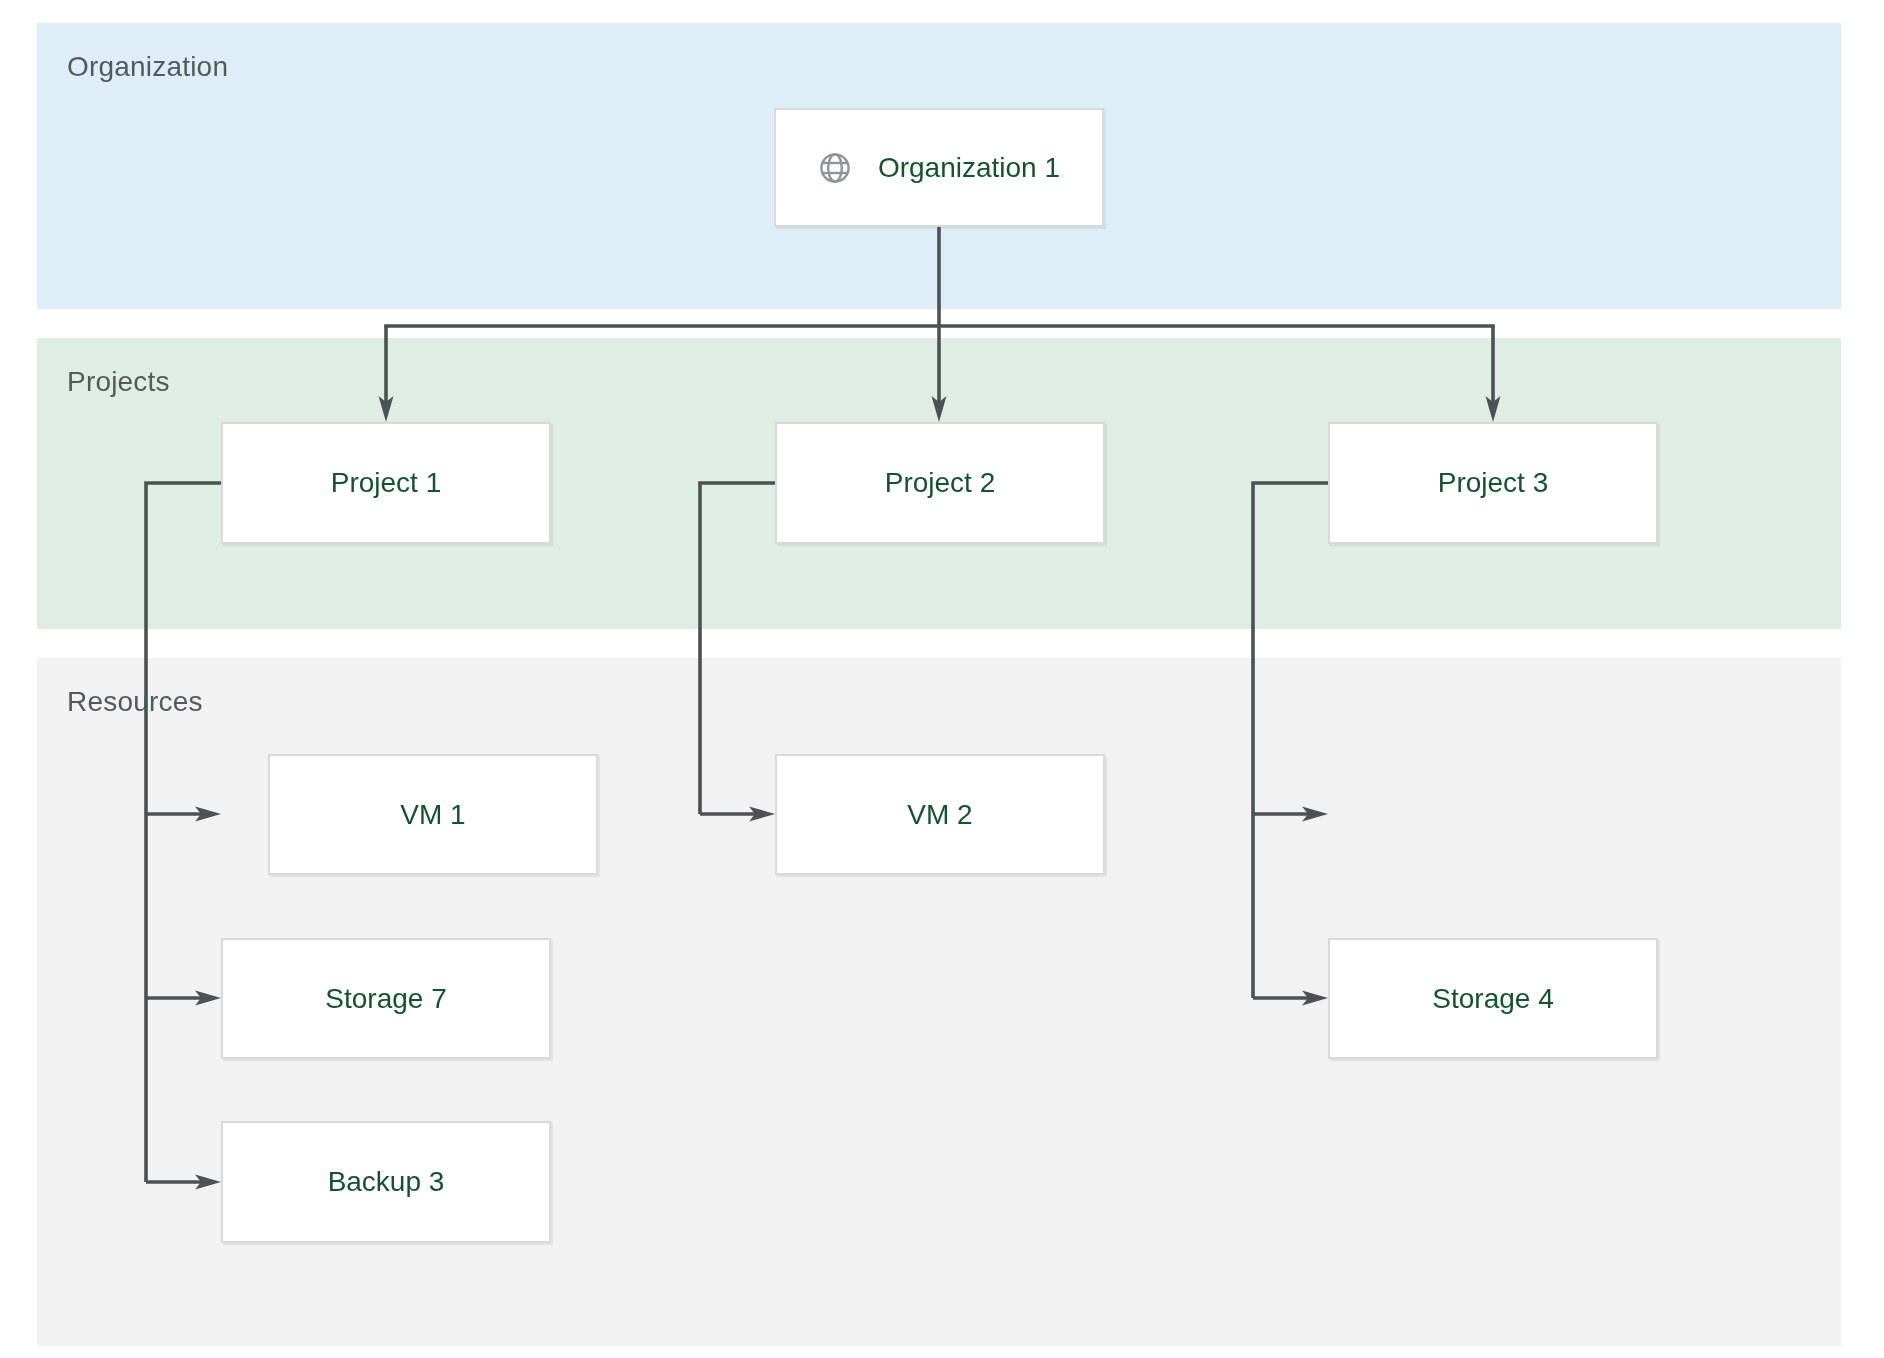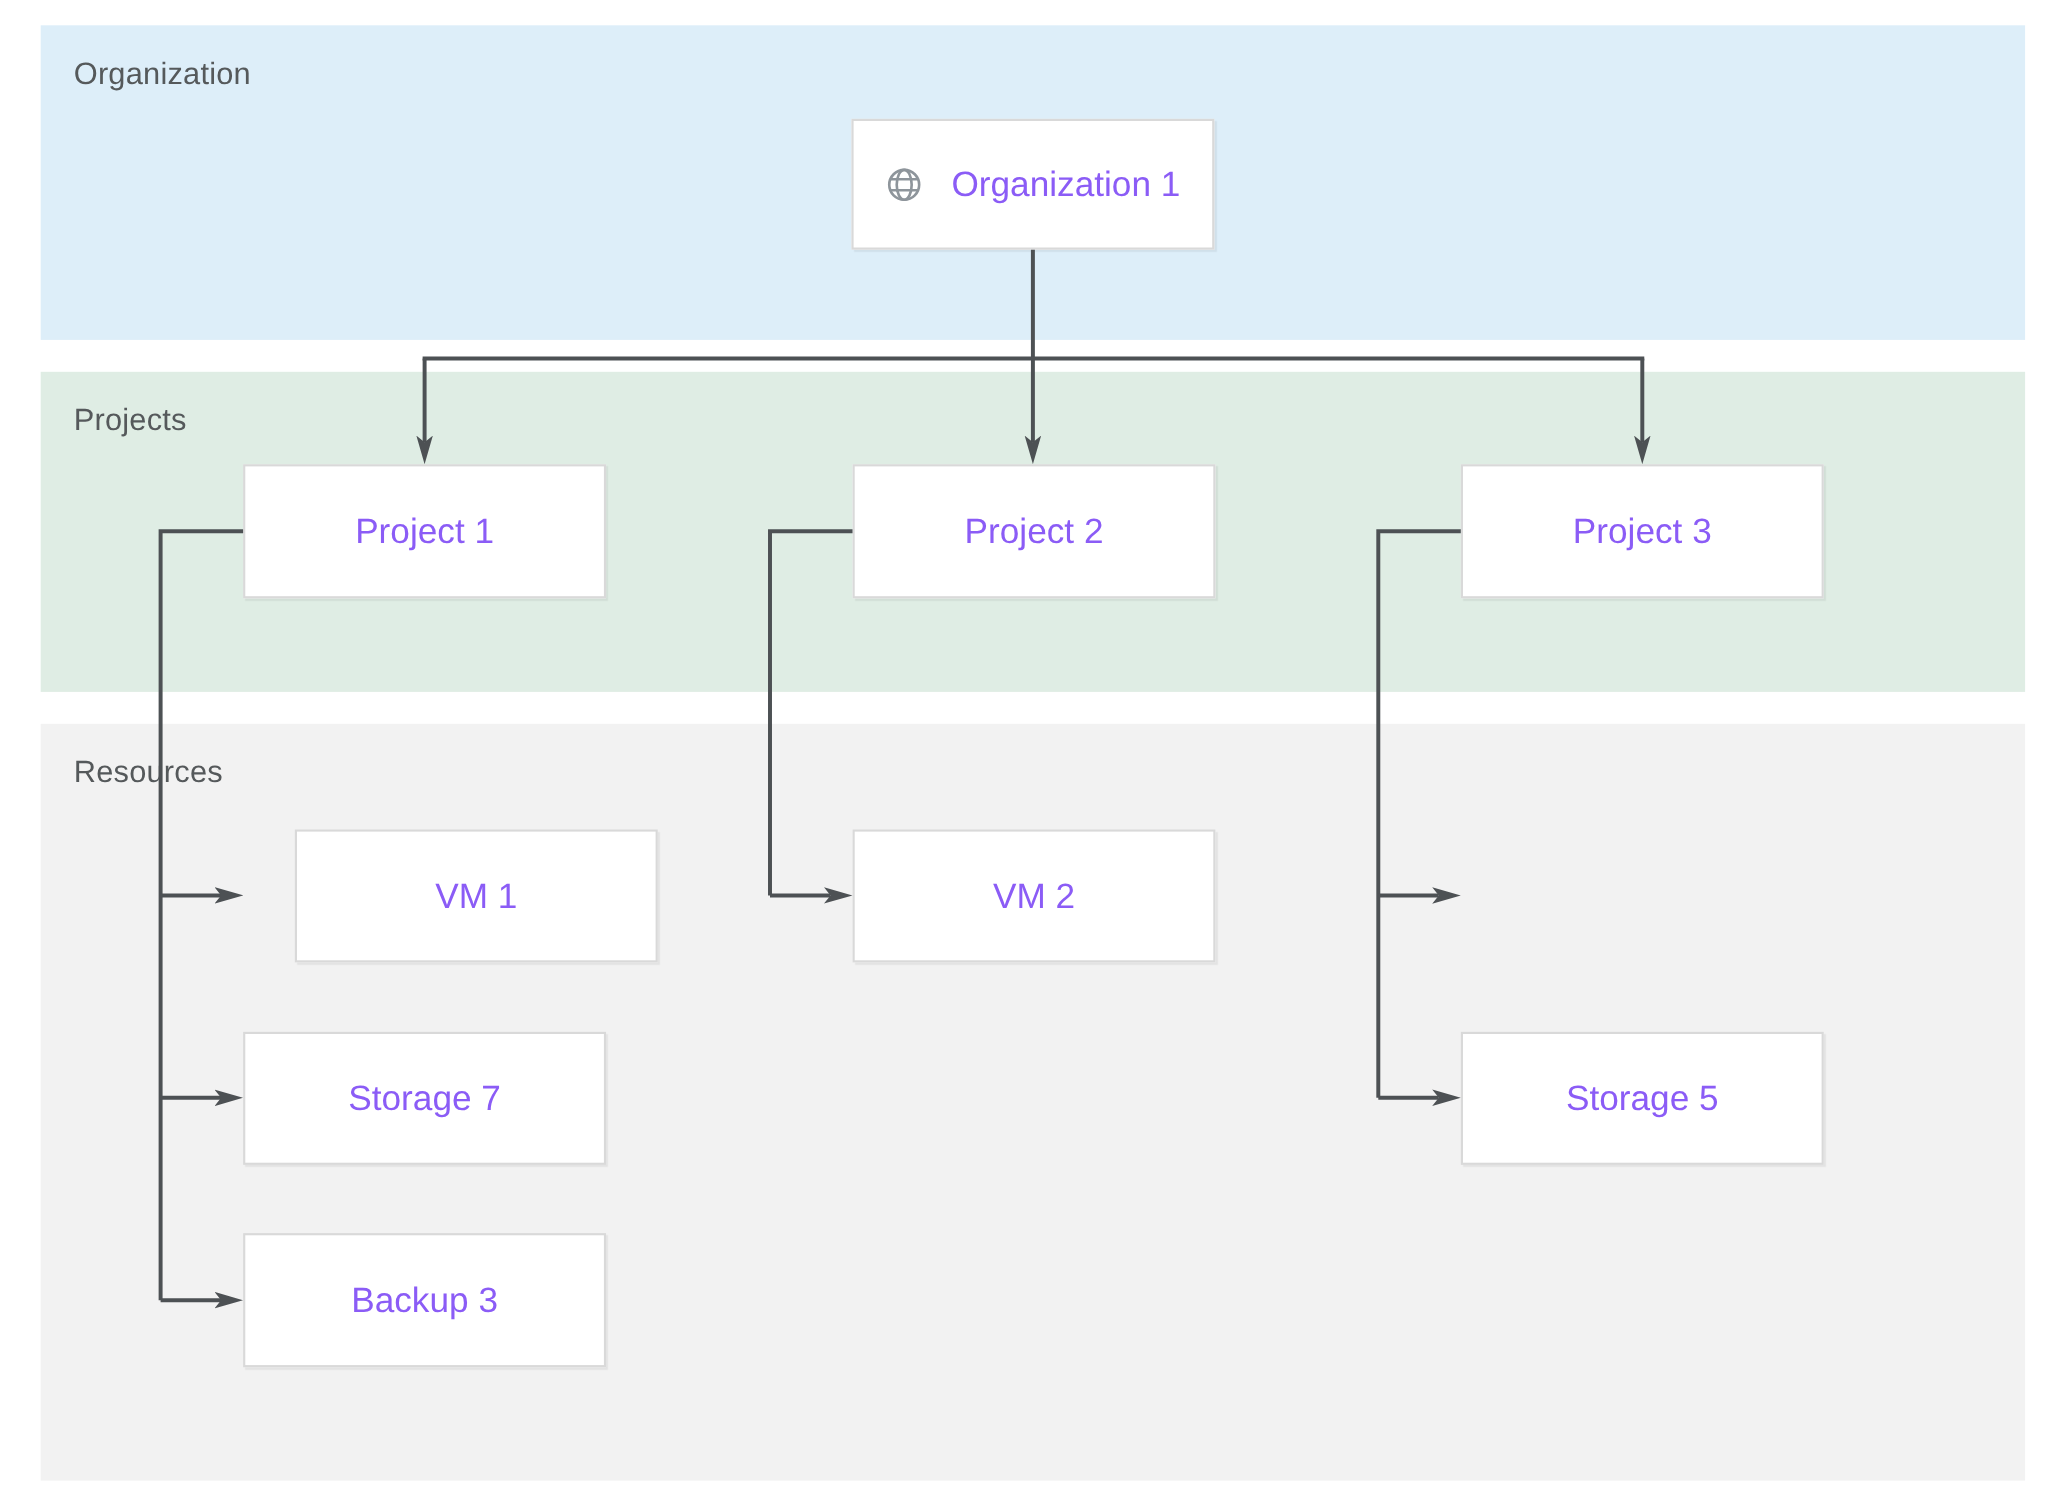--- a/index.html
+++ b/index.html
@@ -42,22 +42,22 @@
     position: absolute;
     z-index: 2;
     box-sizing: border-box;
     background: #ffffff;
     border: 2px solid #d9d9d9;
     box-shadow: 2px 2px 1px rgba(0,0,0,0.06);
     display: flex;
     align-items: center;
     justify-content: center;
     gap: 26px;
-    font-size: 32px;
-    color: #8b5cf6;
+    font-size: 28px;
+    color: #14532d;
   }
   .node .label { white-space: nowrap; }
   .globe { flex: 0 0 auto; display: block; }
 </style>
 </head>
 <body>
 
 <div class="canvas">
 
   <div class="band band-organization">
@@ -125,16 +125,16 @@
   </div>
   <div class="node" style="left:221px; top:1121px; width:330px; height:122px;">
     <span class="label">Backup 3</span>
   </div>
 
   <div class="node" style="left:775px; top:754px; width:330px; height:121px;">
     <span class="label">VM 2</span>
   </div>
 
   <div class="node" style="left:1328px; top:938px; width:330px; height:121px;">
-    <span class="label">Storage 5</span>
+    <span class="label">Storage 4</span>
   </div>
 
 </div>
 
 </body></html>

